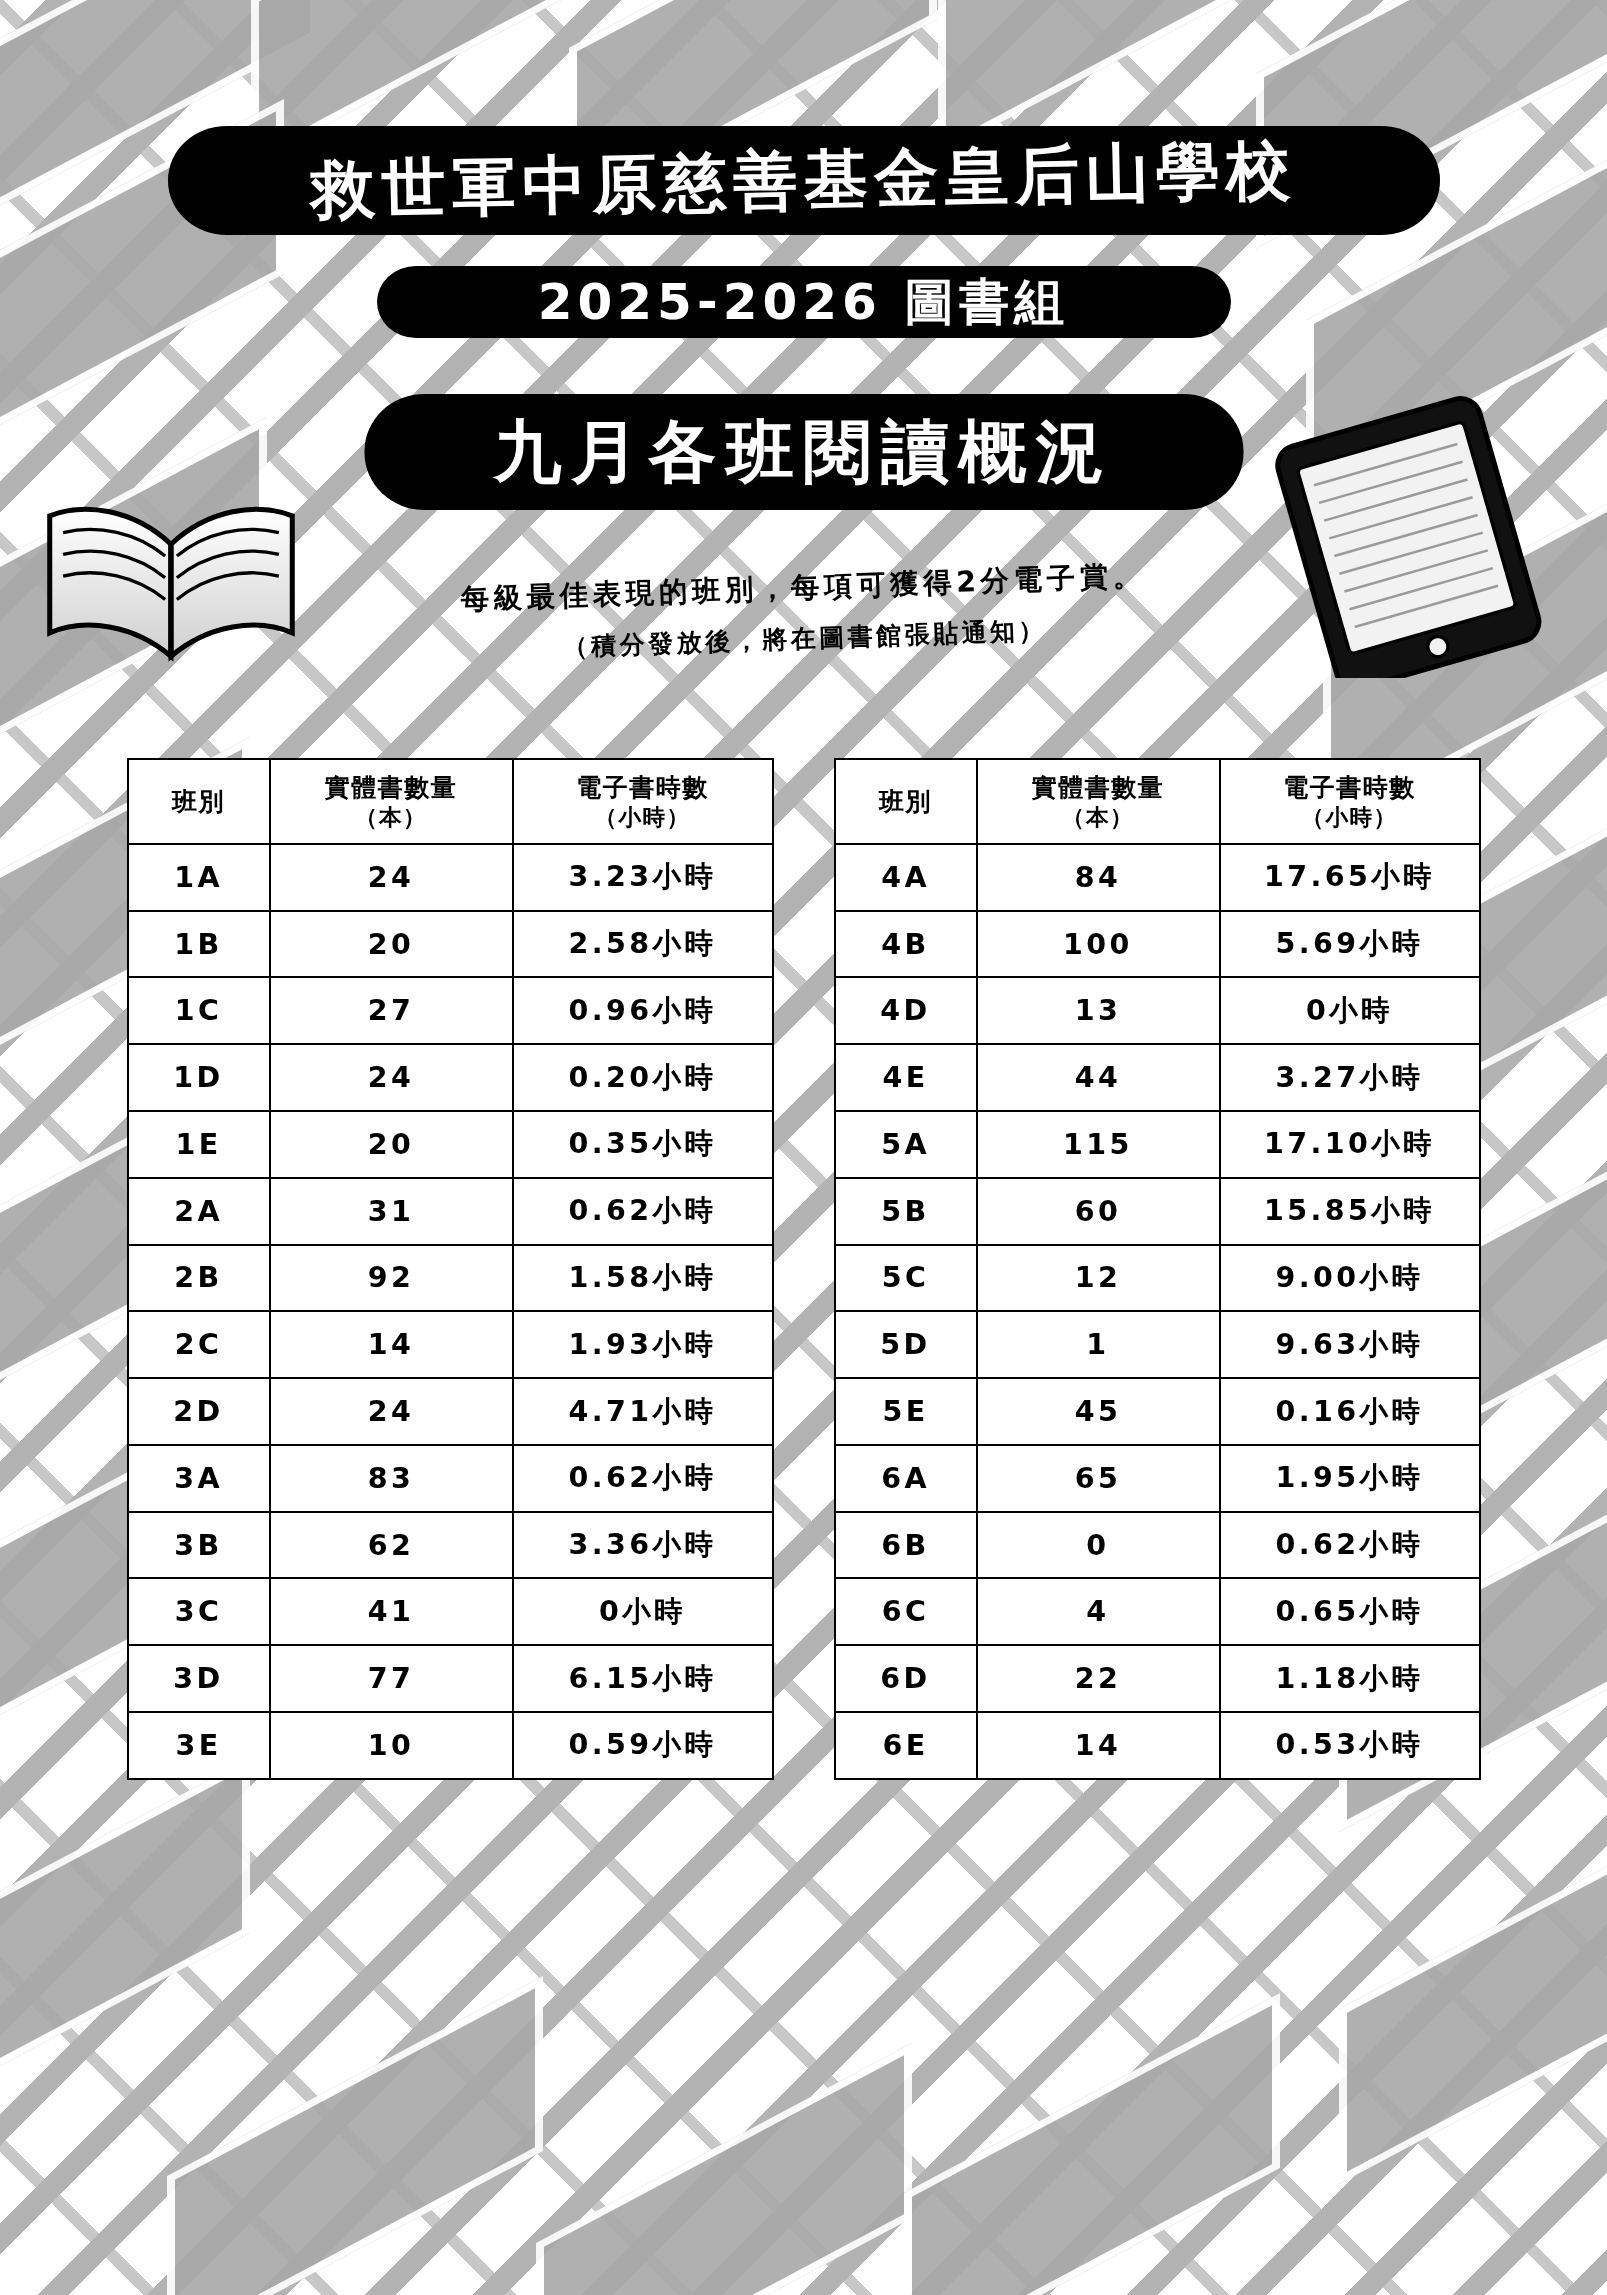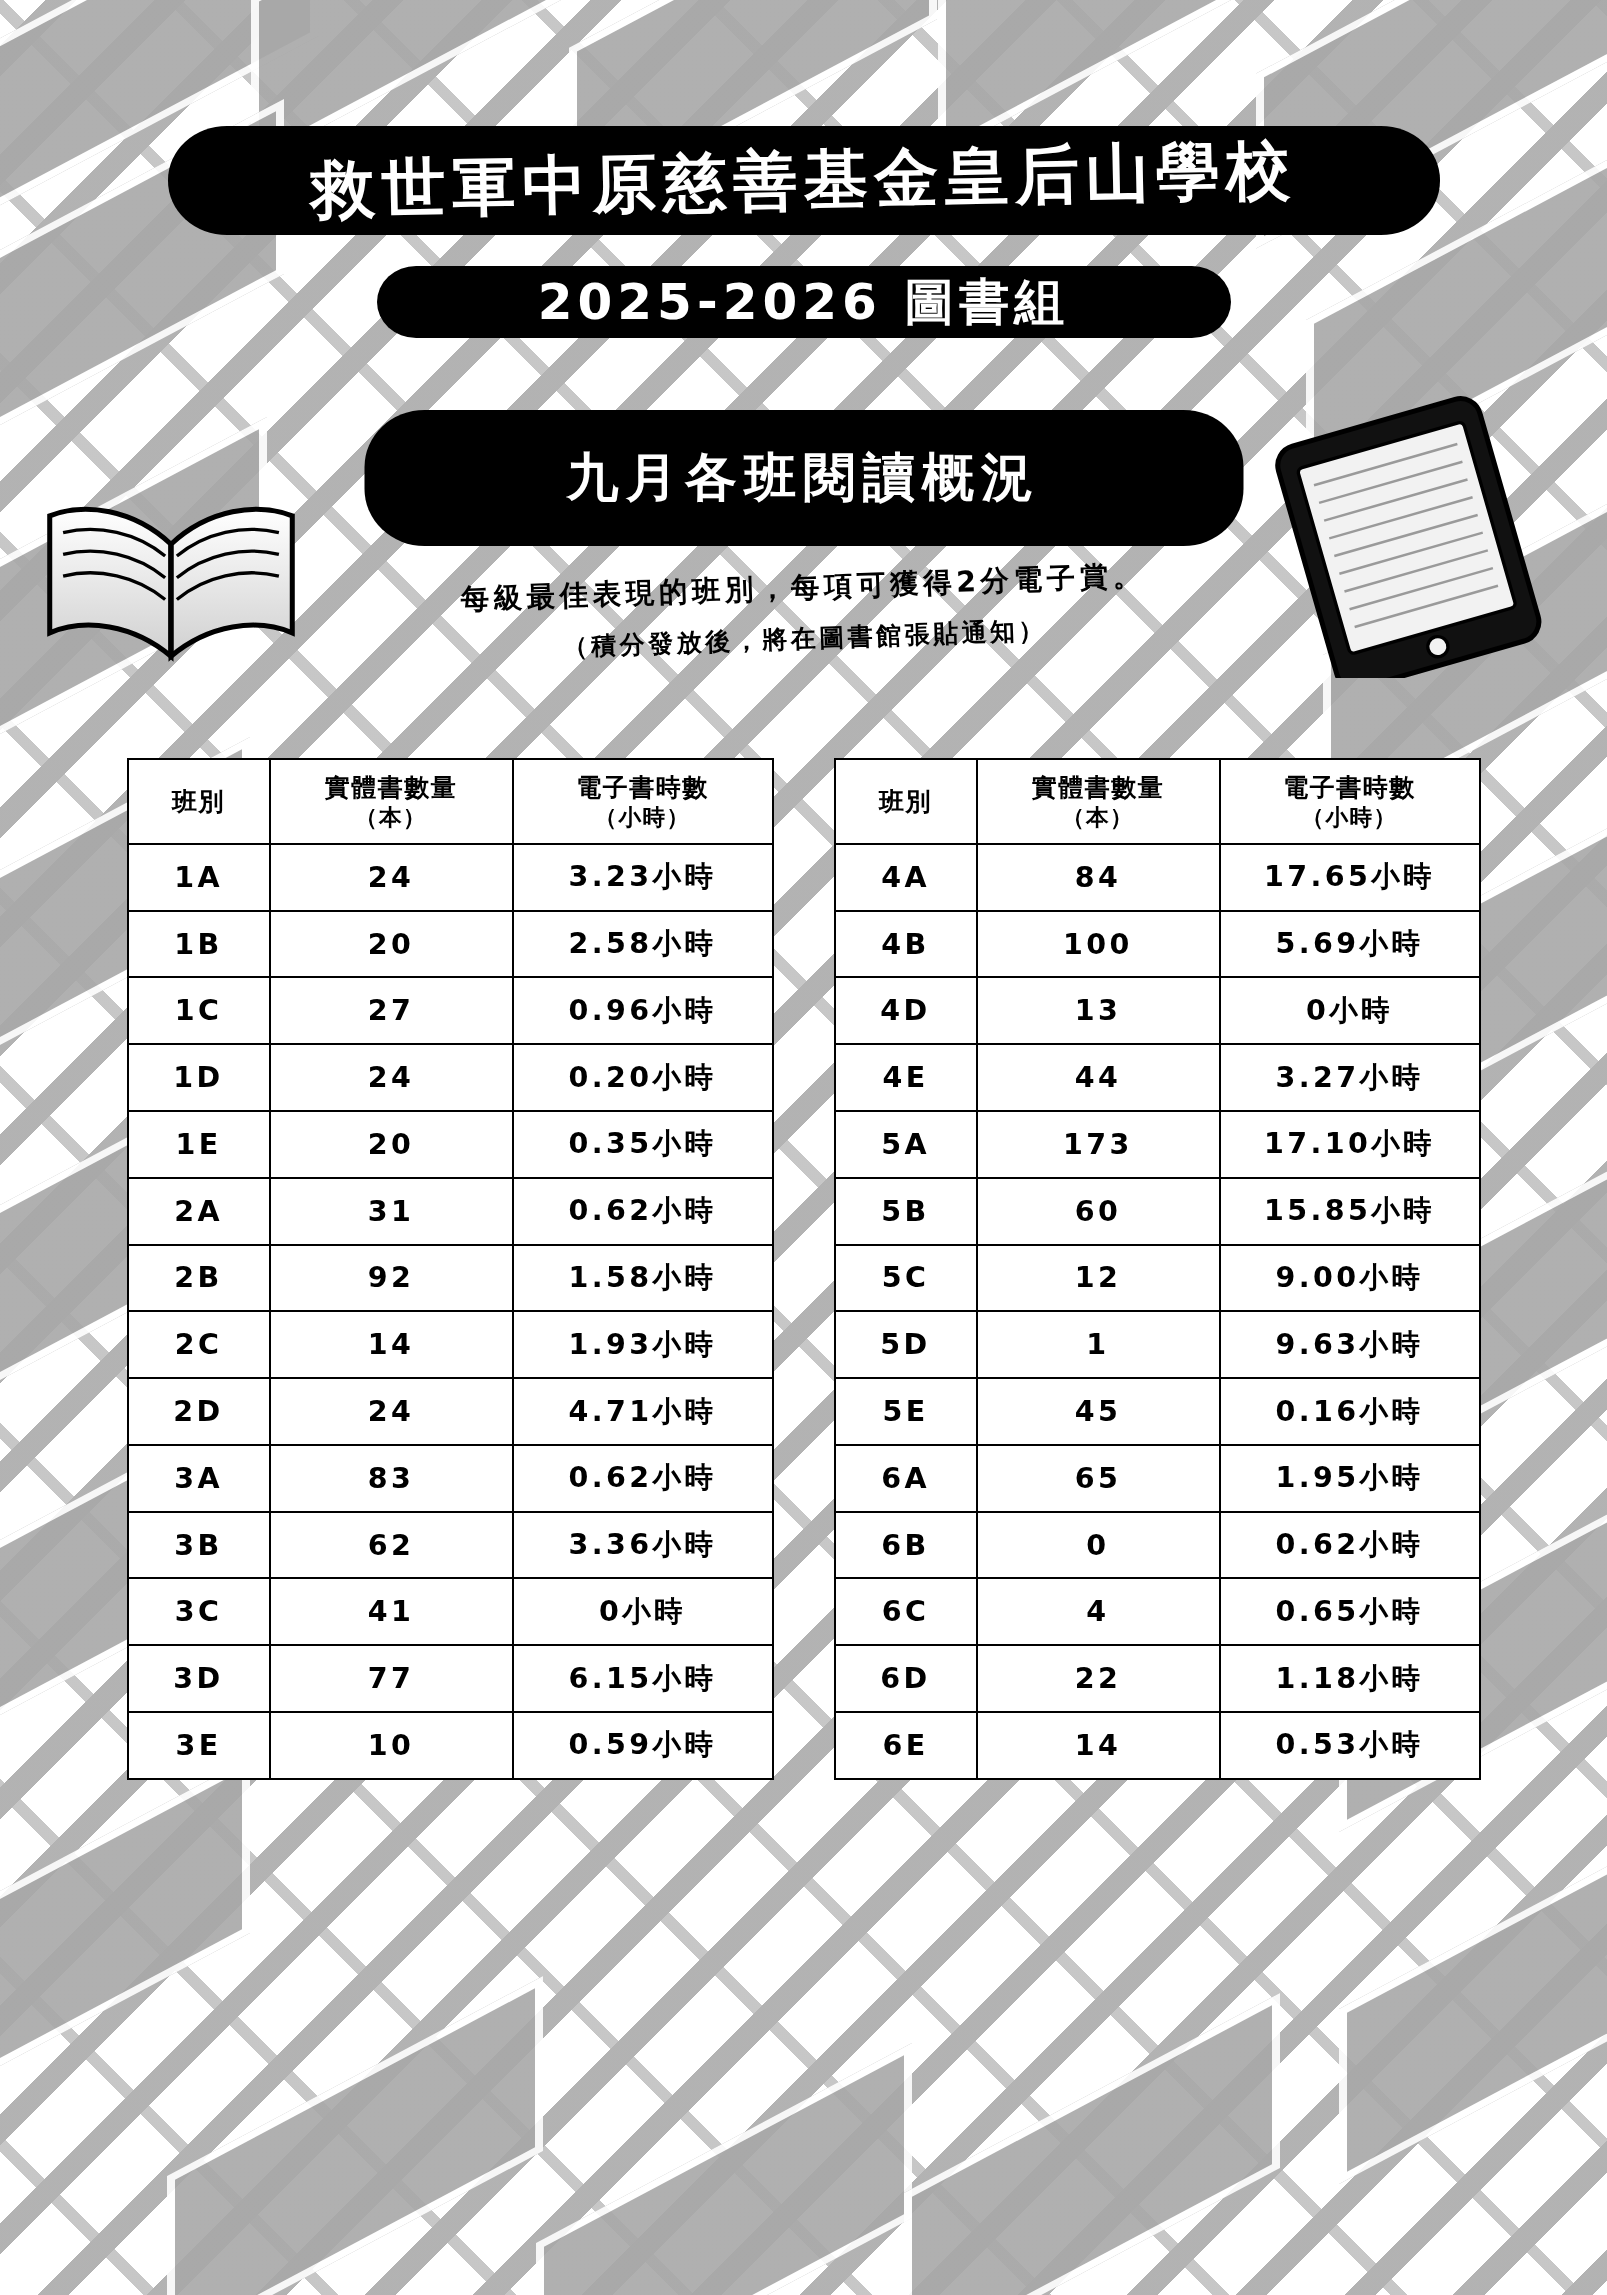--- a/index.html
+++ b/index.html
@@ -90,25 +90,25 @@
   }
 
   .banner-2 {
     top: 266px;
     width: 854px;
     height: 72px;
     border-radius: 50px / 46px;
     font-size: 50px;
   }
   .banner-3 {
-    top: 410px;
+    top: 394px;
     width: 879px;
-    height: 136px;
+    height: 116px;
     border-radius: 60px / 57px;
-    font-size: 52px;
+    font-size: 68px;
     letter-spacing: .14em;
   }
 
   .subtitle-wrap {
     position: absolute;
     top: 569px;
     left: 50%;
     transform: translateX(-50%) rotate(-2deg);
     text-align: center;
     z-index: 3;
@@ -411,21 +411,21 @@
             <td>13</td>
             <td>0小時</td>
           </tr>
         <tr>
             <td>4E</td>
             <td>44</td>
             <td>3.27小時</td>
           </tr>
         <tr>
             <td>5A</td>
-            <td>173</td>
+            <td>115</td>
             <td>17.10小時</td>
           </tr>
         <tr>
             <td>5B</td>
             <td>60</td>
             <td>15.85小時</td>
           </tr>
         <tr>
             <td>5C</td>
             <td>12</td>

